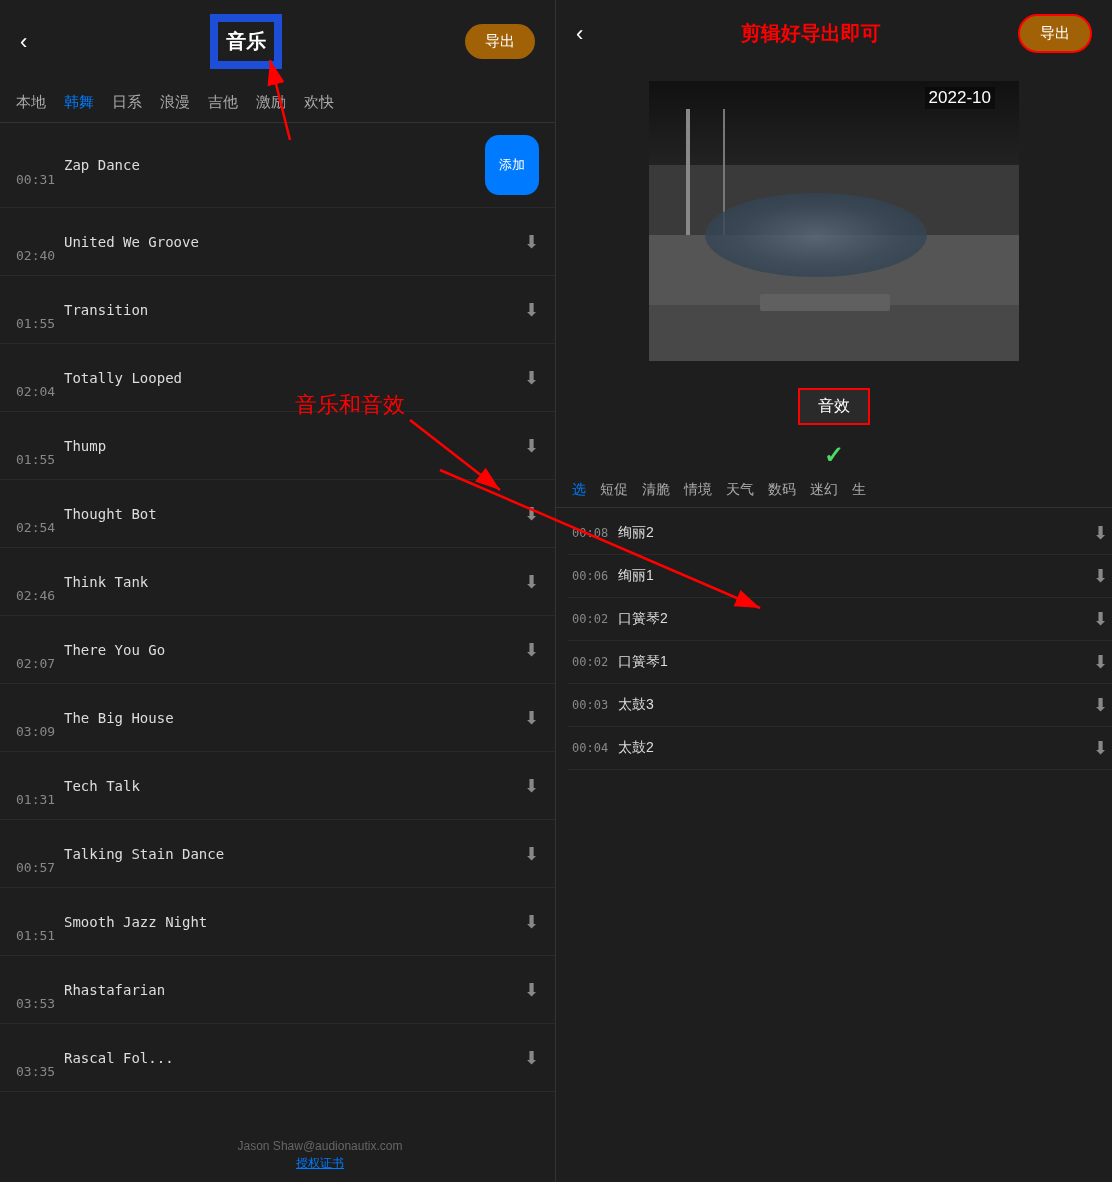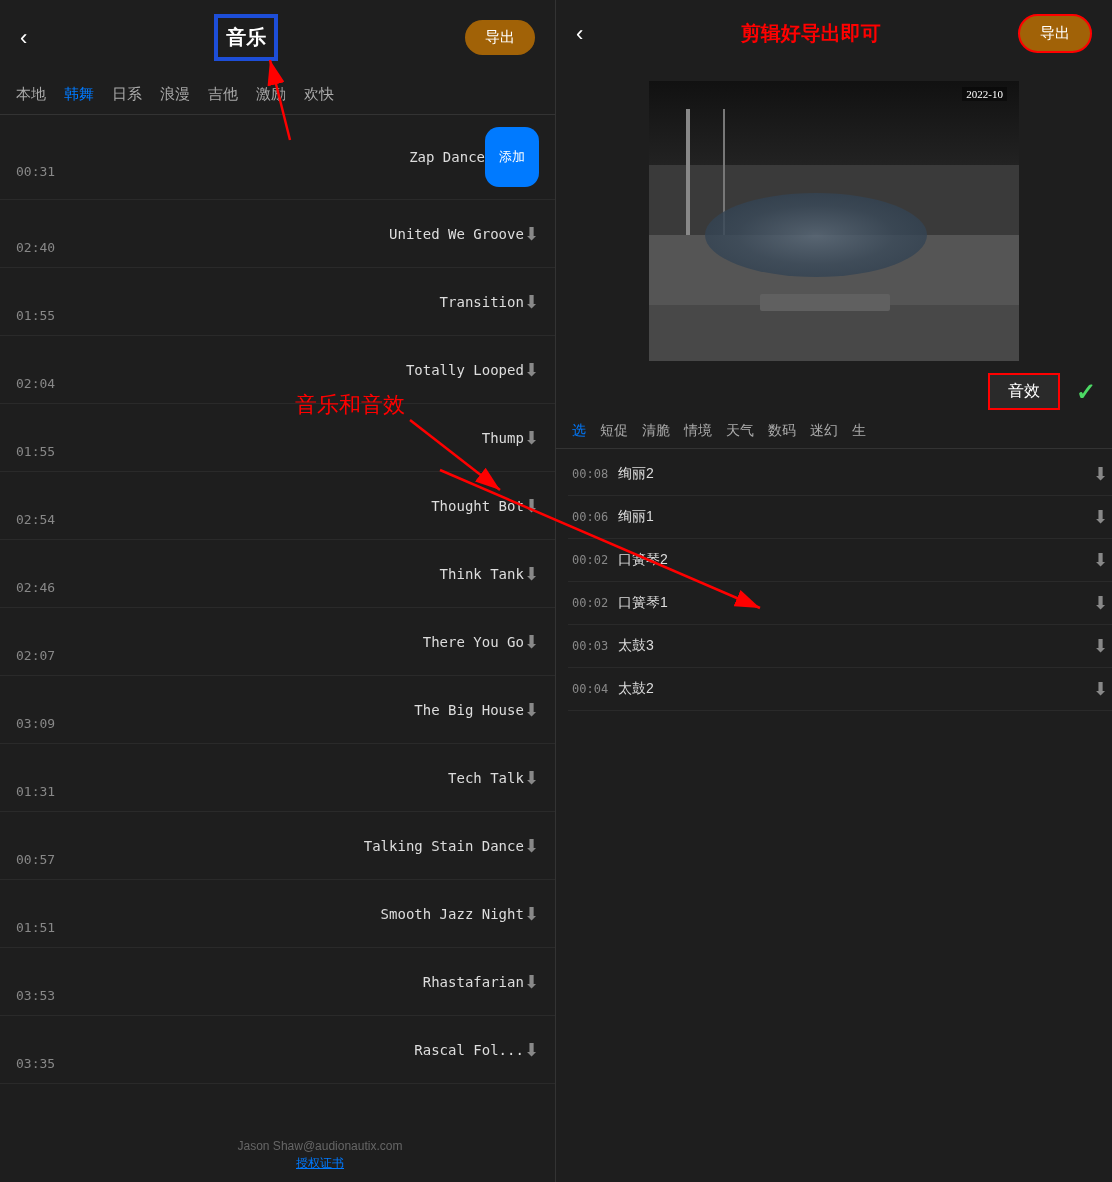--- a/index.html
+++ b/index.html
@@ -86,23 +86,22 @@
       width: 40px;
       flex-shrink: 0;
       font-family: monospace;
       margin-top: 28px;
     }
 
     .track-name {
       color: #ddd;
       font-size: 14px;
       flex: 1;
-      margin-left: 20px;
+      margin-left: 8px;
       font-family: monospace;
-      text-align: right;
     }
 
     .track-action {
       color: #888;
       font-size: 18px;
       cursor: pointer;
     }
 
     .add-btn {
       background: #007aff;
@@ -164,26 +163,25 @@
       background: #000;
       margin: 10px auto 0;
       display: block;
       position: relative;
       overflow: hidden;
     }
 
     .video-timestamp {
       position: absolute;
       top: 6px;
-      right: 12px;
+      right: 24px;
       color: #fff;
-      font-size: 11px;
+      font-size: 17px;
       background: rgba(0,0,0,0.4);
       padding: 1px 4px;
-      font-family: Liberation Serif, serif;
     }
 
     
     .puddle-scene {
       width: 100%;
       height: 100%;
       background: #3a3a3a;
       position: relative;
     }
 
@@ -276,21 +274,21 @@
       pointer-events: none;
       z-index: 99;
     }
   </style>
 </head>
 <body>
 
 <div class="left-panel">
   <div class="left-header">
     <button class="back-btn">‹</button>
-    <span style="border: 4px solid #1d4ed8; padding: 6px 8px;">
+    <span style="border: 8px solid #1d4ed8; padding: 6px 8px;">
       <span style="color:#fff; font-size:20px; font-weight:bold;">音乐</span>
     </span>
     <button class="export-btn">导出</button>
   </div>
 
   <div class="tabs-row">
     <span class="tab-item">本地</span>
     <span class="tab-item active">韩舞</span>
     <span class="tab-item">日系</span>
     <span class="tab-item">浪漫</span>
@@ -407,21 +405,21 @@
         <div style="position:absolute;left:20%;top:10%;width:2px;height:45%;background:#777;"></div>
         <div class="road-surface"></div>
         <div class="puddle"></div>
         <div style="position:absolute;bottom:0;left:0;right:0;height:20%;background:#484848;"></div>
         <div style="position:absolute;bottom:18%;left:30%;width:35%;height:6%;background:#606060; border-radius:2px;"></div>
       </div>
       <div class="video-timestamp">2022-10</div>
     </div>
   </div>
 
-  <div style="display:flex; align-items:center; padding: 12px 16px 4px; justify-content:flex-end; gap: 16px;">
+  <div style="display:flex; align-items:center; padding: 27px 16px 4px; justify-content:flex-end; gap: 16px; flex-direction: column;">
     <span style="color:#fff; font-size:16px; border: 2px solid red; padding: 6px 18px; background:#2a2a2a;">音效</span>
     <span style="color:#4cd964; font-size:24px; font-weight:bold;">✓</span>
   </div>
 
   <div class="sfx-tabs-row" style="padding: 4px 16px; display:flex; gap:14px; border-bottom:1px solid #333;">
     <span class="sfx-tab active">选</span>
     <span class="sfx-tab">短促</span>
     <span class="sfx-tab">清脆</span>
     <span class="sfx-tab">情境</span>
     <span class="sfx-tab">天气</span>

